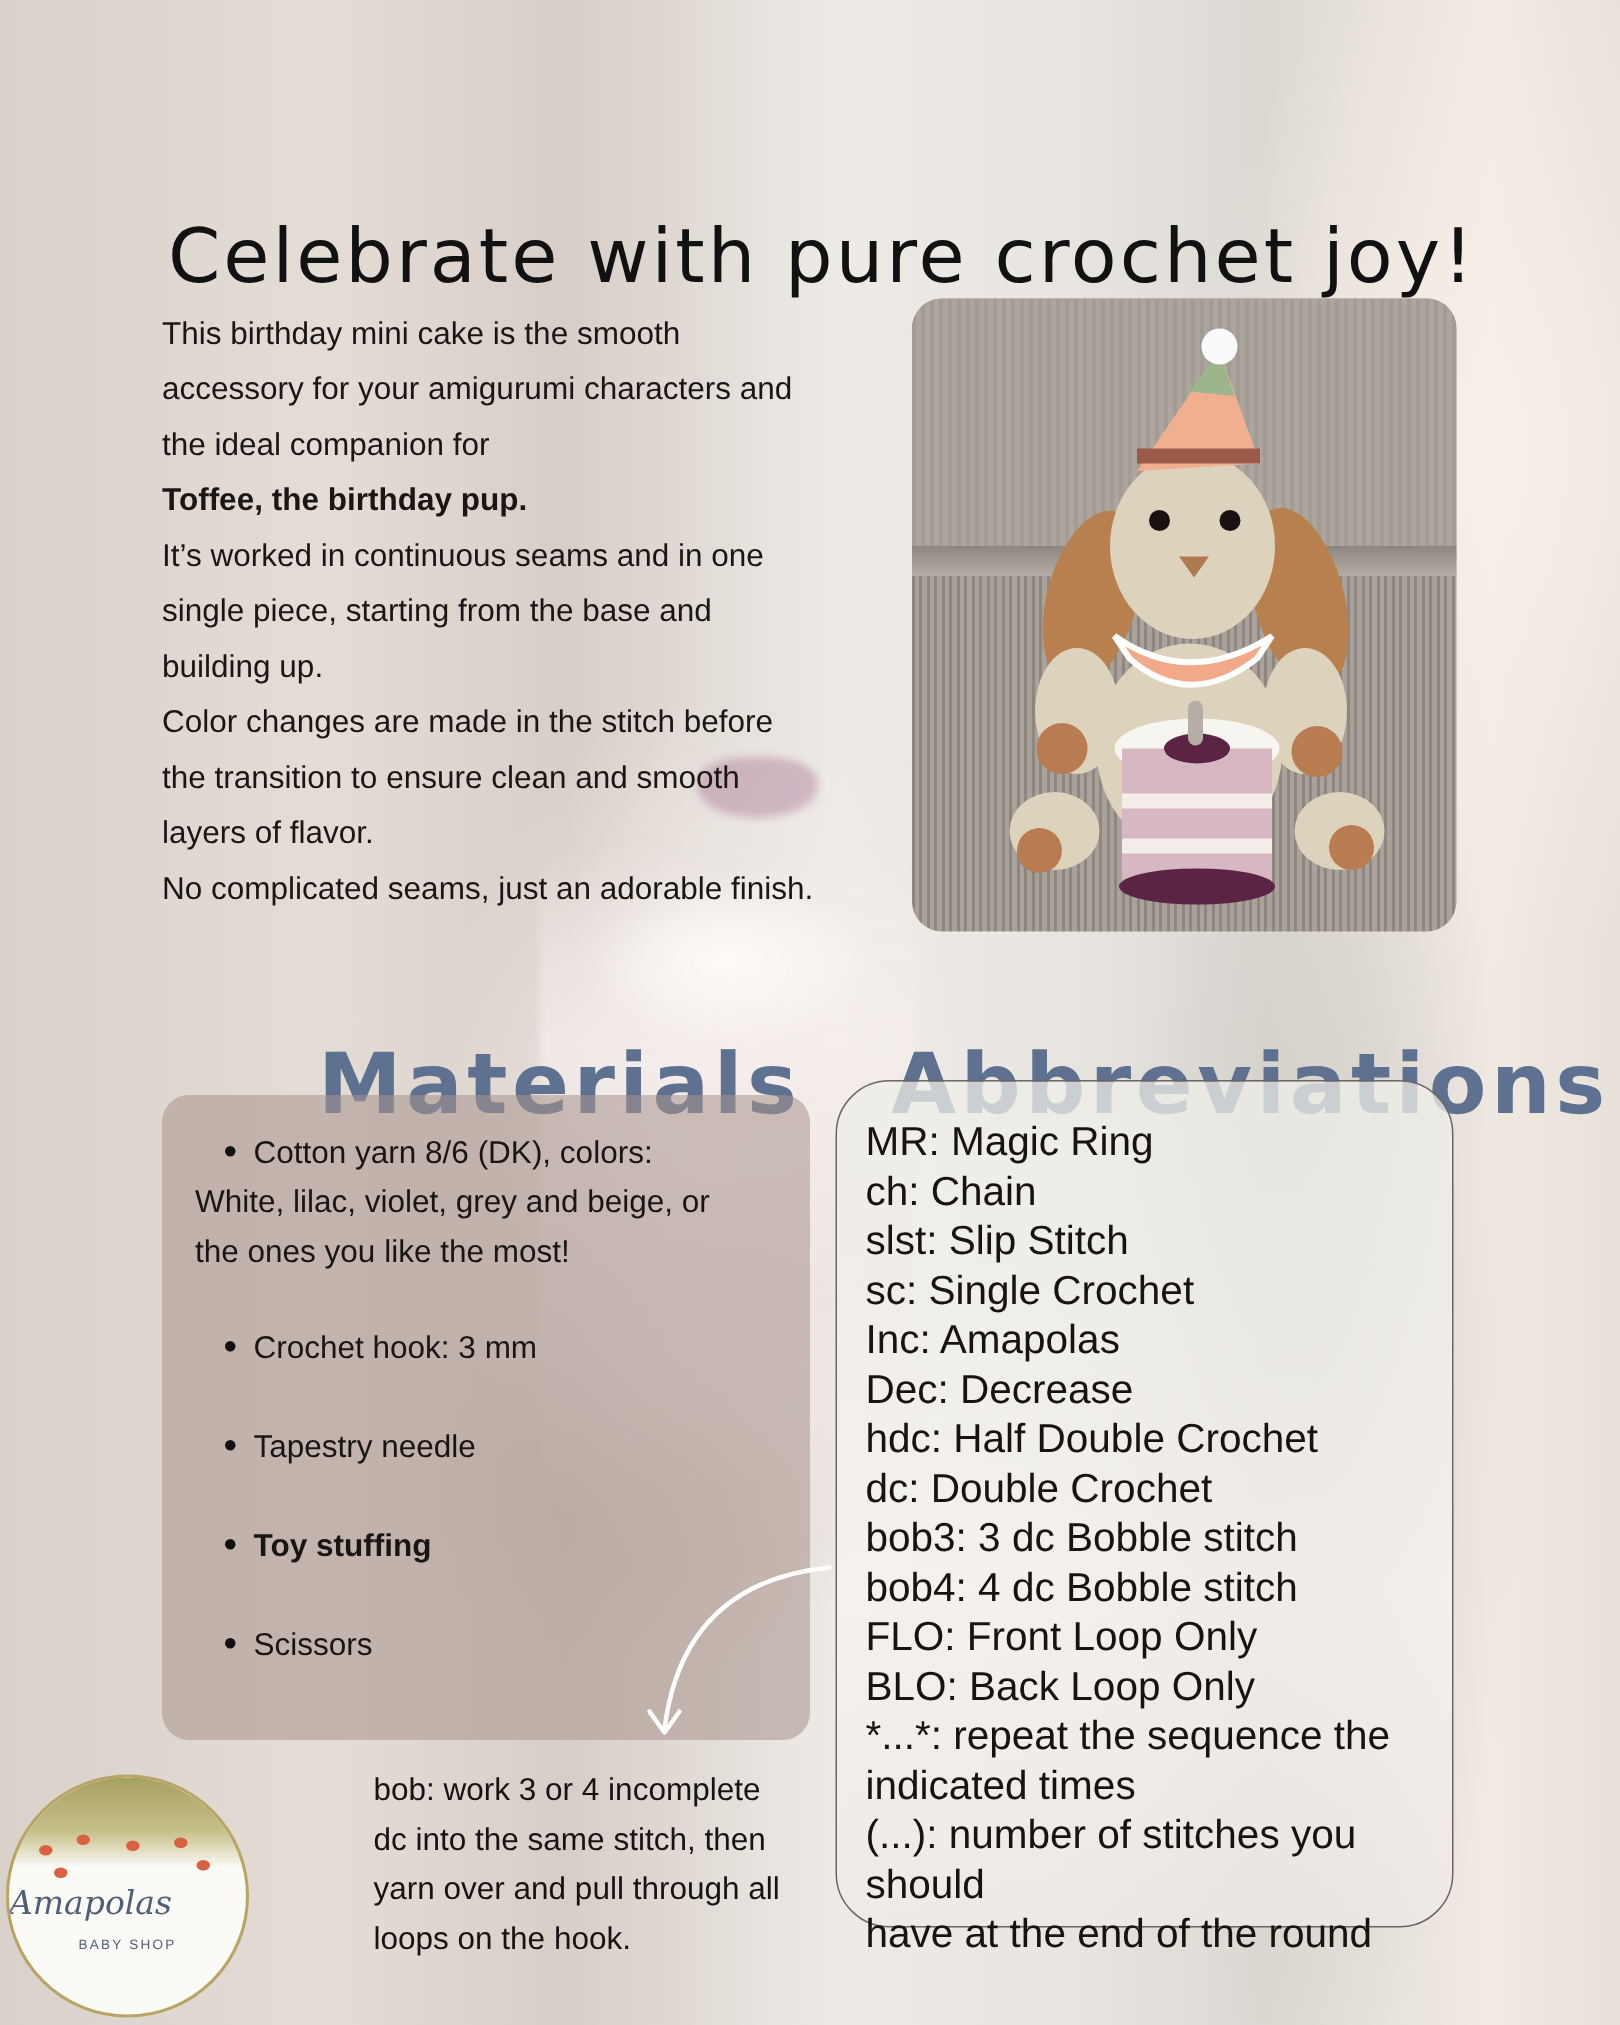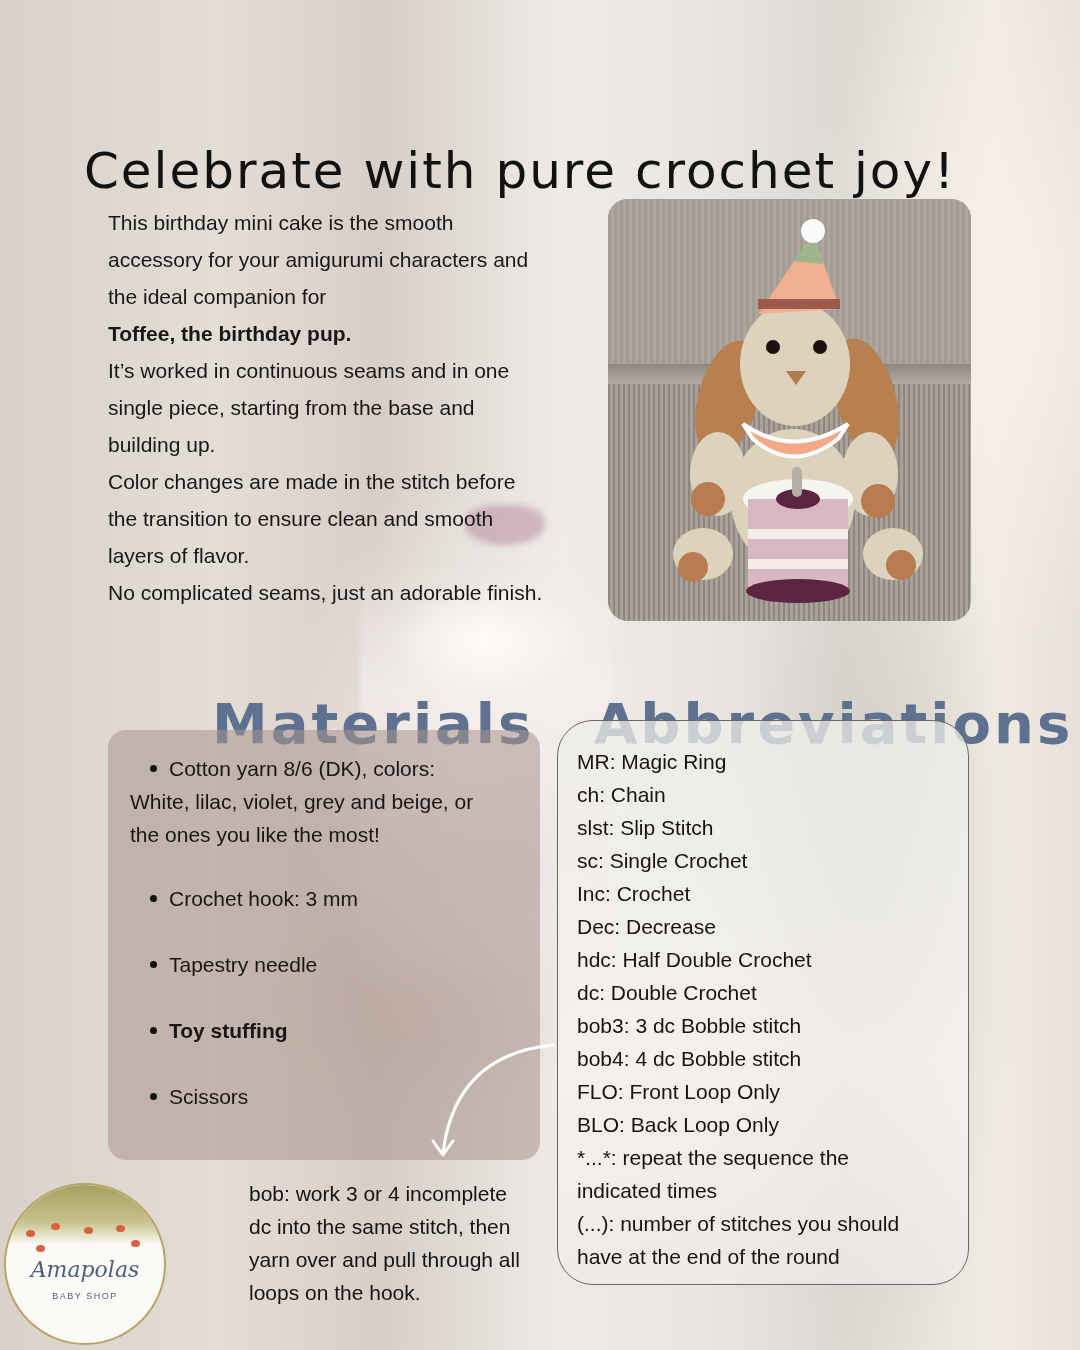--- a/index.html
+++ b/index.html
@@ -23,21 +23,21 @@
       filter: blur(2px);
     }
     .bg-bow {
       position: absolute; left: 465px; top: 505px; width: 80px; height: 40px;
       background: rgba(170,120,150,0.45); border-radius: 40% 40% 50% 50%;
       filter: blur(3px);
     }
     .title {
       position: absolute; left: 0; top: 108px; width: 1040px; text-align: center;
       font-family: "DejaVu Sans", sans-serif; font-size: 50px; letter-spacing: 2px;
-      color: #111; font-weight: normal;
+      color: #111; font-weight: normal; padding-left: 28px;
     }
     .intro {
       position: absolute; left: 108px; top: 204px; width: 490px;
       font-size: 21px; line-height: 37px; color: #1a1616;
     }
     .intro p { margin: 0; }
     .intro .bold { font-weight: bold; }
     .photo {
       position: absolute; left: 608px; top: 199px; width: 363px; height: 422px;
       border-radius: 20px; overflow: hidden;
@@ -66,38 +66,38 @@
     .materials-box ul { list-style: none; margin: 0; padding: 0; }
     .mat-item { position: absolute; left: 22px; font-size: 21px; line-height: 33px; color: #1a1515; width: 400px; }
     .mat-item .bullet { display: inline-block; width: 7px; height: 7px; border-radius: 50%; background: #111; margin: 0 12px 4px 20px; vertical-align: middle; }
     .abbrev-box {
       position: absolute; left: 557px; top: 720px; width: 412px; height: 565px;
       border: 1.5px solid #6b6662; border-radius: 36px;
       background: linear-gradient(180deg, rgba(238,238,232,0.75), rgba(246,243,240,0.8) 60%, rgba(240,234,230,0.75));
       box-sizing: border-box;
     }
     .abbrev-list { list-style: none; margin: 0; padding: 0; position: absolute; left: 19px; top: 24px; width: 380px; }
-    .abbrev-list li { font-size: 21px; line-height: 33px; color: #171313; }
+    .abbrev-list li { font-size: 27px; line-height: 33px; color: #171313; }
     .bob-note {
       position: absolute; left: 249px; top: 1177px; width: 310px;
       font-size: 21px; line-height: 33px; color: #171313;
     }
     .arrow { position: absolute; left: 425px; top: 1035px; width: 140px; height: 130px; }
     .logo {
       position: absolute; left: 4px; top: 1183px; width: 162px; height: 162px;
       border-radius: 50%; border: 2px solid #b9a466; background: #fbfaf6; overflow: hidden;
       box-sizing: border-box;
     }
     .logo .grass {
       position: absolute; left: 0; top: 0; width: 100%; height: 60px;
       background: linear-gradient(180deg, #a6a060, #c6c08a 60%, rgba(251,250,246,0));
     }
     .logo .poppy { position: absolute; width: 9px; height: 7px; border-radius: 50%; background: #d9623e; }
     .logo .name {
-      position: absolute; left: 0; top: 72px; width: 100%; text-align: center;
+      position: absolute; left: 0; top: 72px; width: 100%; 
       font-family: "DejaVu Serif", serif; font-style: italic; font-size: 22px; color: #4f5f74;
     }
     .logo .sub {
       position: absolute; left: 0; top: 106px; width: 100%; text-align: center;
       font-size: 9px; letter-spacing: 1.5px; color: #4f5f74;
     }
   </style>
 </head>
 <body>
 
@@ -186,21 +186,21 @@
     </li>
   </ul>
 </div>
 
 <div class="abbrev-box">
   <ul class="abbrev-list">
     <li>MR: Magic Ring</li>
     <li>ch: Chain</li>
     <li>slst: Slip Stitch</li>
     <li>sc: Single Crochet</li>
-    <li>Inc: Crochet</li>
+    <li>Inc: Amapolas</li>
     <li>Dec: Decrease</li>
     <li>hdc: Half Double Crochet</li>
     <li>dc: Double Crochet</li>
     <li>bob3: 3 dc Bobble stitch</li>
     <li>bob4: 4 dc Bobble stitch</li>
     <li>FLO: Front Loop Only</li>
     <li>BLO: Back Loop Only</li>
     <li>*...*: repeat the sequence the</li>
     <li>indicated times</li>
     <li>(...): number of stitches you should</li>

